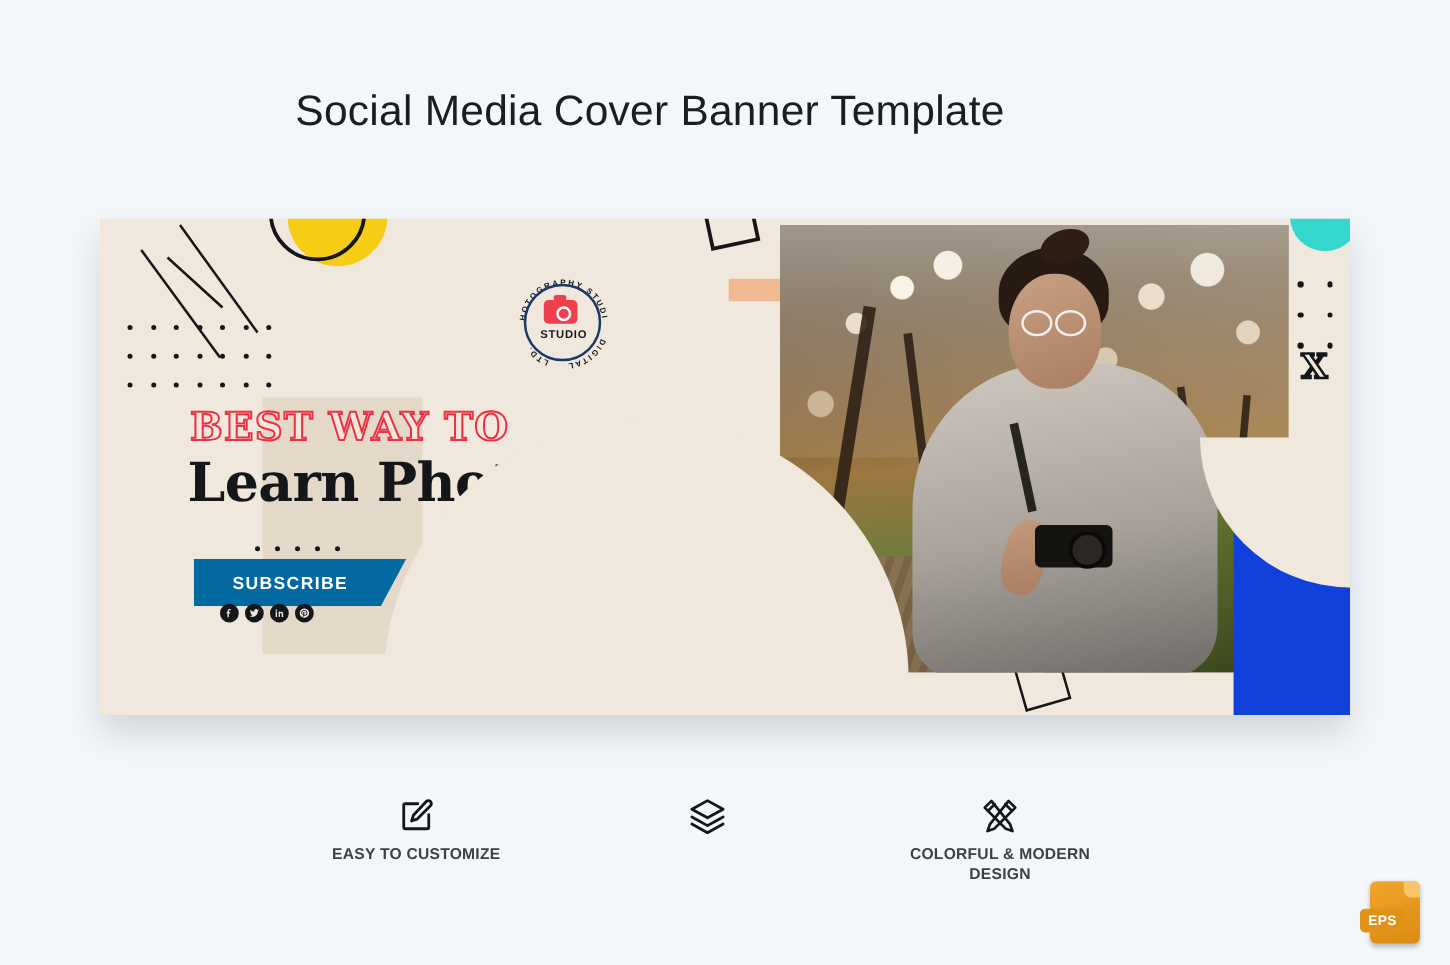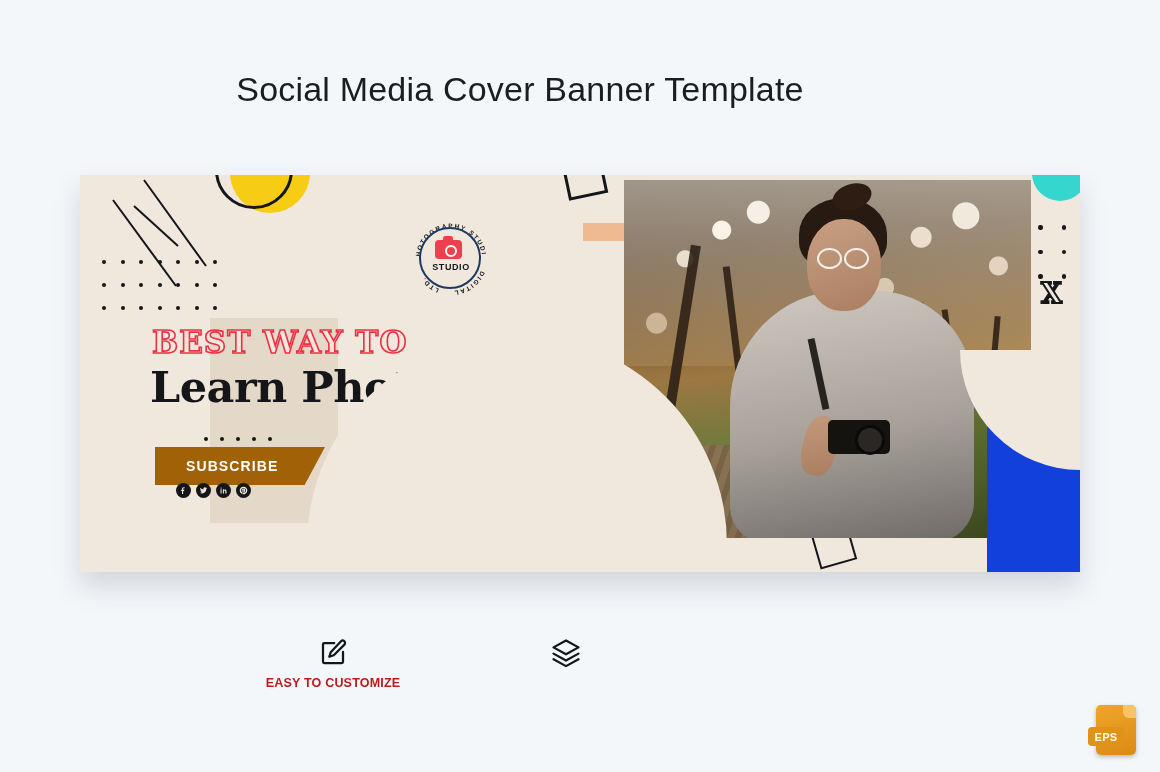--- a/index.html
+++ b/index.html
@@ -100,21 +100,21 @@
     font-size:21px;font-weight:700;color:#ef2f44;letter-spacing:.3px;
   }
 
   
   .btn-dots{position:absolute;left:124px;top:262px;display:flex;gap:12px;}
   .btn-dots i{display:block;width:4px;height:4px;border-radius:50%;background:#14161a;}
 
   
   .subscribe{
     position:absolute;left:75px;top:272px;width:170px;height:38px;
-    background:#a16207;
+    background:#0369a1;
     clip-path:polygon(0 0,100% 0,88% 100%,0 100%);
     display:flex;align-items:center;
   }
   .subscribe span{
     margin-left:31px;color:#fff;font-size:14px;font-weight:700;
     letter-spacing:1.1px;font-family:"Liberation Sans", sans-serif;
   }
 
   
   .social{position:absolute;left:96px;top:308px;display:flex;gap:5px;}
@@ -280,21 +280,21 @@
   }
 
   
   .features{
     position:absolute;left:0;top:636px;width:1160px;height:70px;
   }
   .feature{position:absolute;text-align:center;}
   .feature .ficon{height:34px;display:flex;align-items:center;justify-content:center;}
   .feature .ficon svg{width:30px;height:30px;}
   .feature .flabel{
-    margin-top:6px;font-size:12.5px;font-weight:700;color:#b91c1c;
+    margin-top:6px;font-size:12.5px;font-weight:700;color:#404040;
     letter-spacing:.2px;line-height:1.25;
     font-family:"Liberation Sans", sans-serif;white-space:pre-line;
   }
   .f1{left:243px;top:0;width:180px;}
   .f2{left:476px;top:0;width:180px;}
   .f3{left:710px;top:0;width:180px;}
 
   
   .eps{
     position:absolute;left:1088px;top:705px;width:52px;height:52px;text-align:right;
@@ -503,20 +503,31 @@
   <div class="feature f2">
     <div class="ficon">
       <svg viewBox="0 0 24 24" fill="none" stroke="#14161a" stroke-width="1.8" stroke-linecap="round" stroke-linejoin="round">
         <path d="M12 2 2 7.5 12 13l10-5.5z"></path>
         <path d="M2 12.5 12 18l10-5.5"></path>
         <path d="M2 17 12 22.5 22 17"></path>
       </svg>
     </div>
   </div>
 
+  <div class="feature f3">
+    <div class="ficon">
+      <svg viewBox="0 0 24 24" fill="none" stroke="#14161a" stroke-width="1.7" stroke-linecap="round" stroke-linejoin="round">
+        <path d="M17.5 2.2 21.8 6.5 8.3 20 4 21.5 5.5 17.2z"></path>
+        <path d="M15.4 4.3 19.7 8.6"></path>
+        <path d="M6.5 2.2 2.2 6.5 15.7 20 20 21.5 18.5 17.2z"></path>
+        <path d="M8.6 4.3 4.3 8.6"></path>
+      </svg>
+    </div>
+    <div class="flabel">COLORFUL &amp; MODERN DESIGN</div>
+  </div>
 </div>
 
 <div class="eps">
   <div class="sheet">
     <div class="fold"></div>
   </div>
   <div class="tab">
     <span>EPS</span>
   </div>
 </div>

